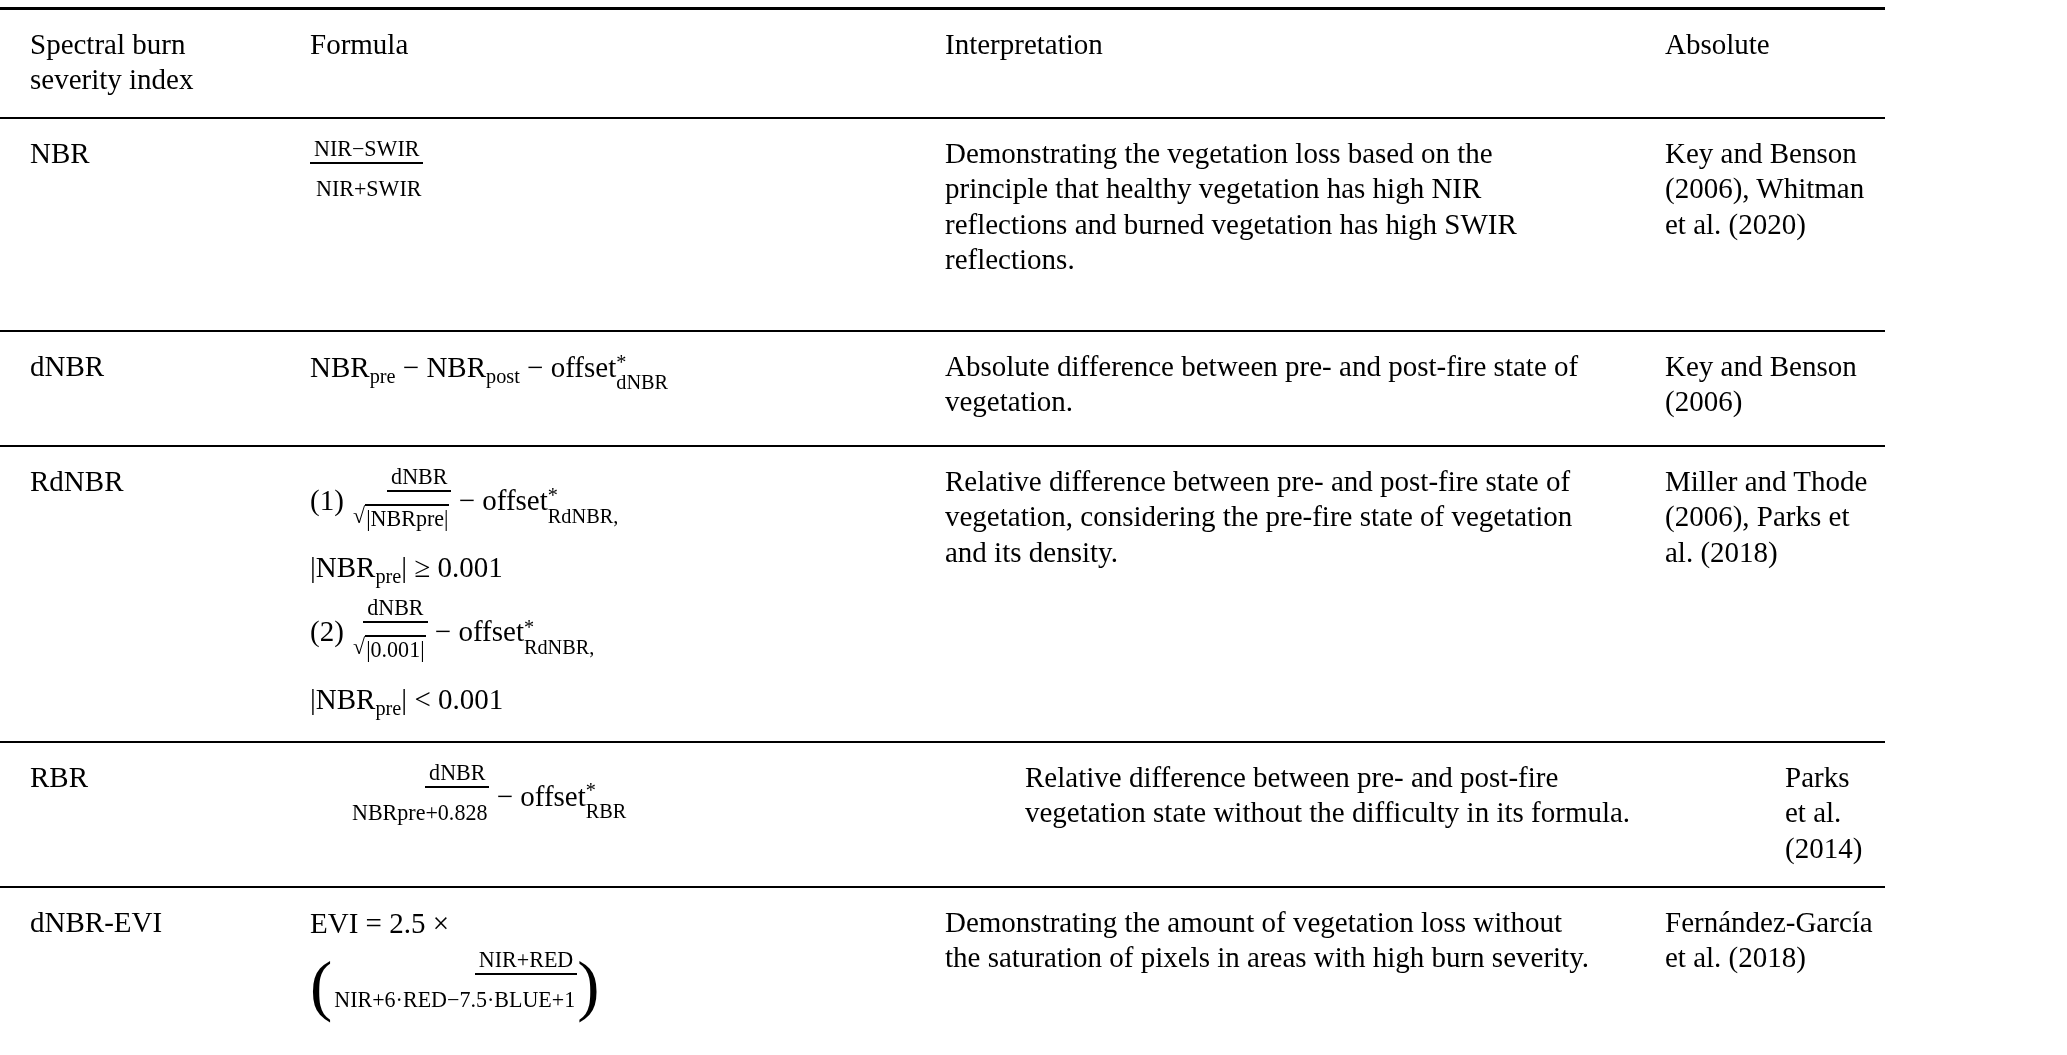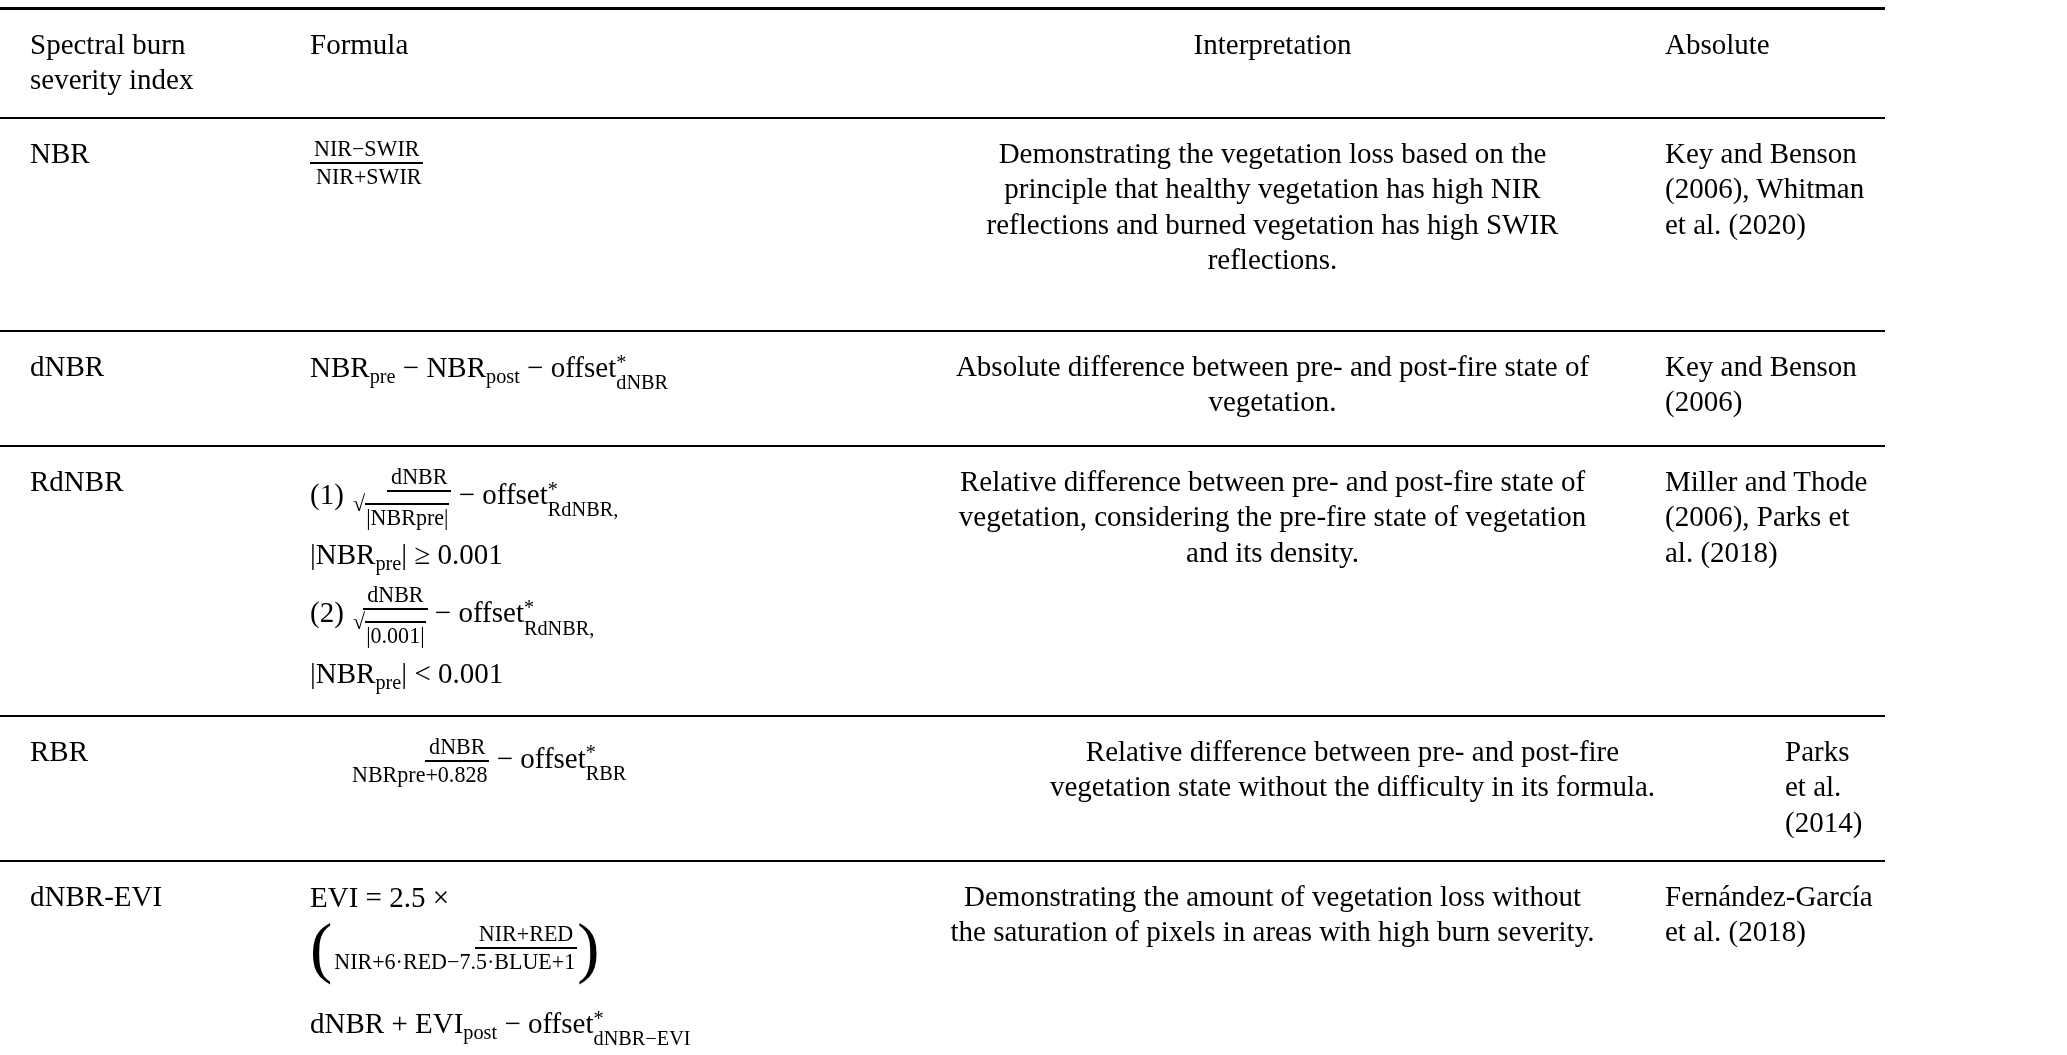--- a/index.html
+++ b/index.html
@@ -19,34 +19,34 @@
     align-items:start;
   }
   .row.last { border-bottom:3px solid #ef4444; }
   .r-h  { min-height:109px; }
   .r-0  { min-height:213px; }
   .r-1  { min-height:115px; }
   .r-2  { min-height:255px; }
   .r-3  { min-height:145px;gap:40px; }
   .r-4  { min-height:202px; }
   .c-index  .inner { max-width:230px; }
-  .c-interp .inner { max-width:655px;text-align:center; }
+  .c-interp .inner { max-width:655px; }
   .c-ref    .inner { max-width:385px; }
 
   
   .formula { line-height:1.25; }
   .fline { margin-bottom:6px; white-space:nowrap; }
   .frac {
     display:inline-flex; flex-direction:column; text-align:center;
     vertical-align:middle; font-size:0.76em; line-height:1.18;align-items:flex-end;
   }
   .frac .num { border-bottom:2px solid #000; padding:0 4px; }
-  .frac .den { padding:0 2px; display:inline-flex; justify-content:center; align-items:flex-start; }
+  .frac .den { padding:12px 2px; display:inline-flex; justify-content:center; align-items:flex-start; }
   .rad { line-height:1.1; }
-  .radbar { border-top:2px solid #000; line-height:1.15; padding:0 1px;margin-top:11px; }
+  .radbar { border-top:2px solid #000; line-height:1.15; padding:0 1px; }
   .sb { font-size:0.7em; vertical-align:-0.28em; }
   .ss {
     display:inline-flex; flex-direction:column; text-align:left;
     font-size:0.7em; line-height:1.0; vertical-align:middle;
     transform:translateY(0.1em);
   }
   .ss .st { display:block; }
   .ss .sbt { display:block; }
   .bp { font-size:230%; line-height:0; vertical-align:middle; font-weight:normal; }
   .gap-line { margin-top:30px; }

